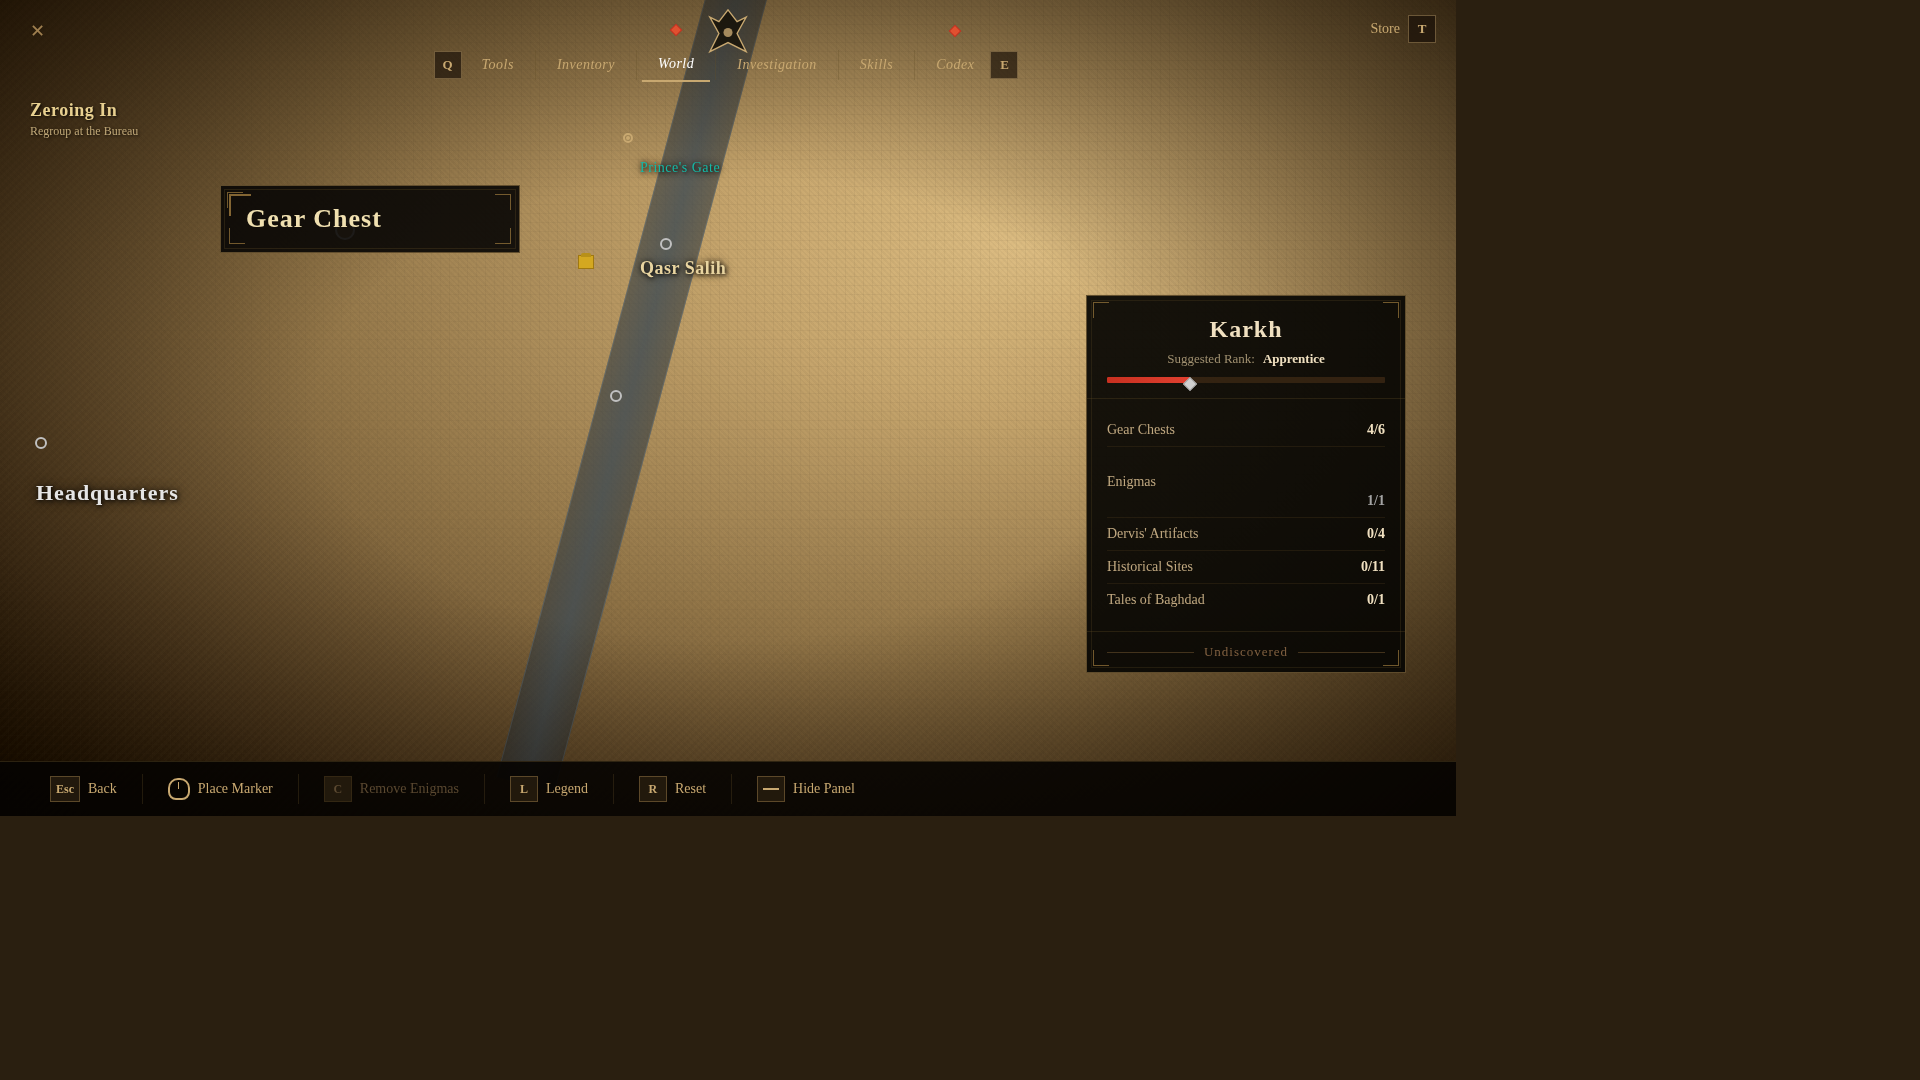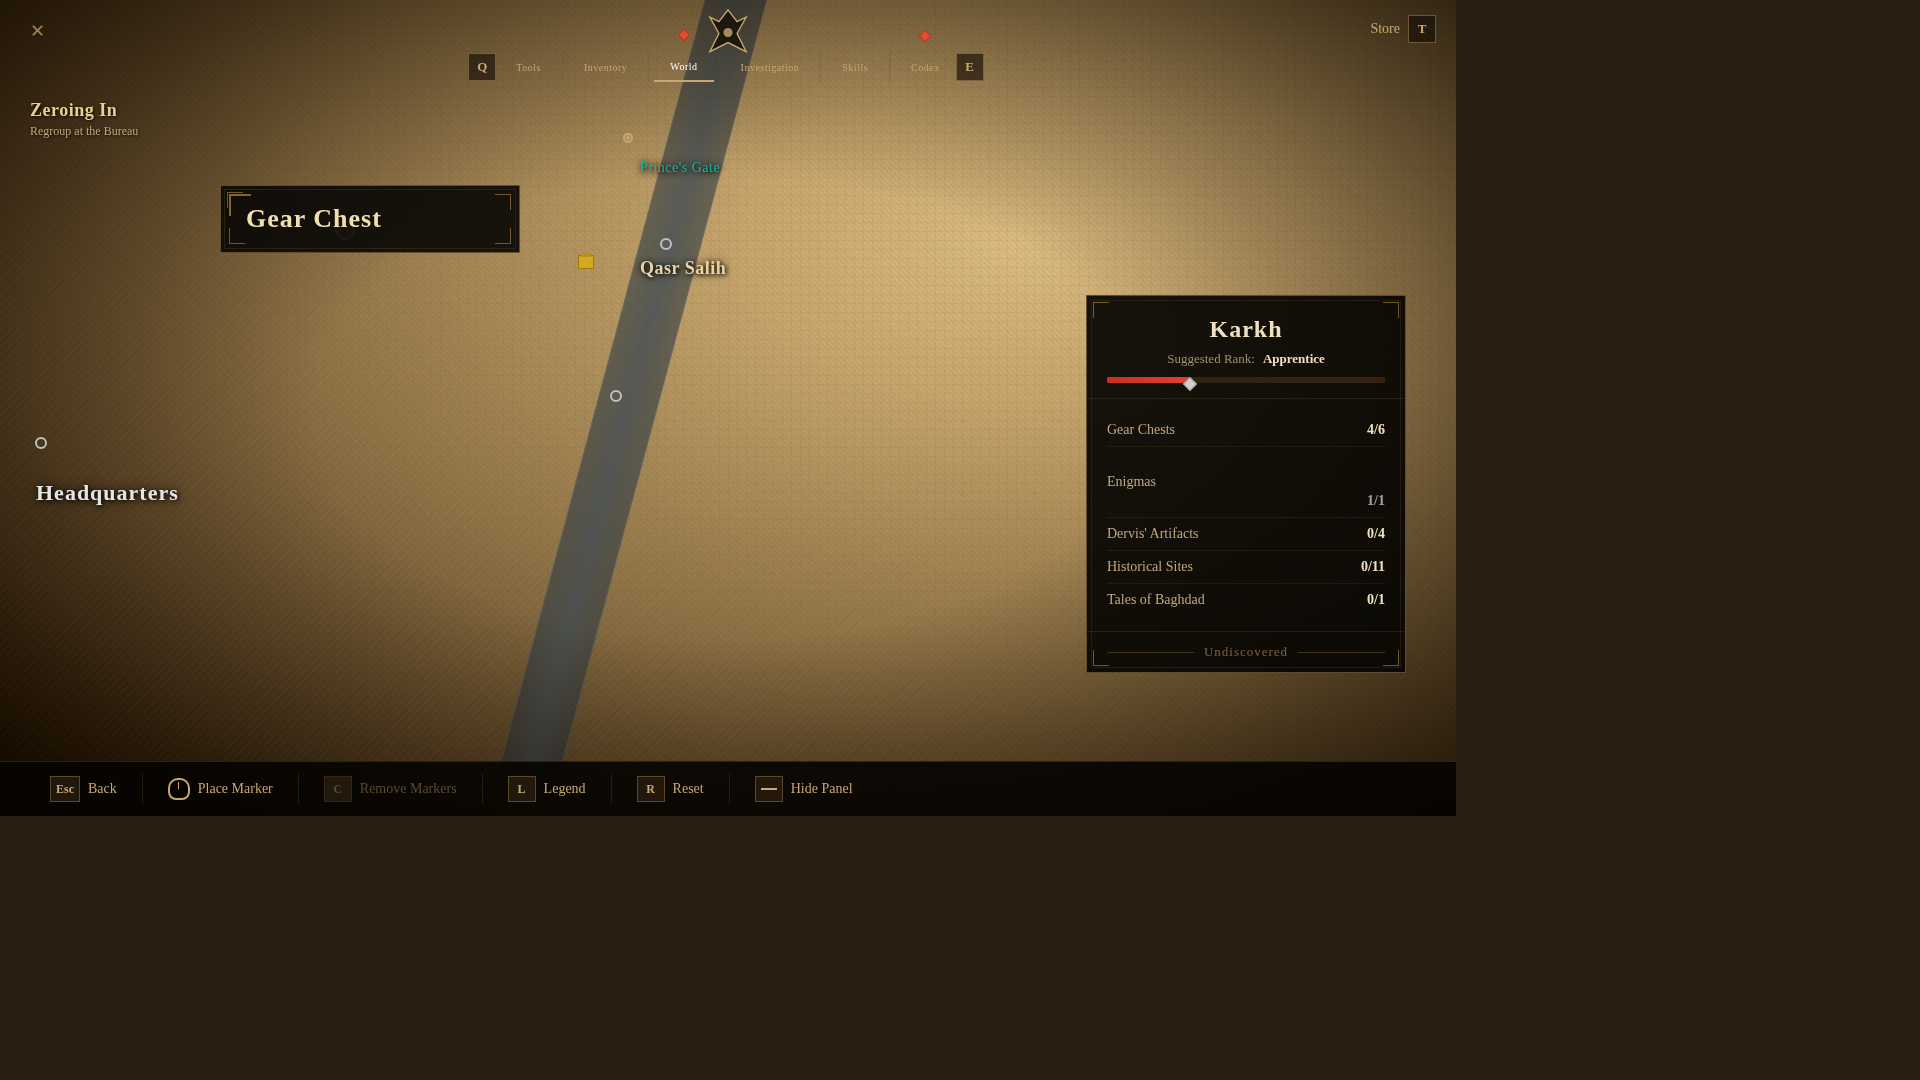--- a/index.html
+++ b/index.html
@@ -111,24 +111,25 @@
       align-items: center;
       justify-content: center;
       margin-right: 4px;
     }
 
     .nav-item {
       display: flex;
       align-items: center;
       padding: 8px 16px;
       color: #c8a870;
-      font-size: 10px;
+      font-size: 14px;
       cursor: pointer;
       position: relative;
       letter-spacing: 0.5px;
+      font-style: italic;
     }
 
     .nav-item.active {
       color: #ffffff;
       border-bottom: 2px solid #c8a870;
     }
 
     .nav-item.active::after {
       content: '';
       position: absolute;
@@ -742,21 +743,21 @@
 
   <div class="bottom-action">
     <div class="mouse-icon"></div>
     <span>Place Marker</span>
   </div>
 
   <div class="bottom-separator"></div>
 
   <div class="bottom-action disabled">
     <div class="bottom-key disabled">C</div>
-    <span>Remove Markers</span>
+    <span>Remove Enigmas</span>
   </div>
 
   <div class="bottom-separator"></div>
 
   <div class="bottom-action">
     <div class="bottom-key">L</div>
     <span>Legend</span>
   </div>
 
   <div class="bottom-separator"></div>

